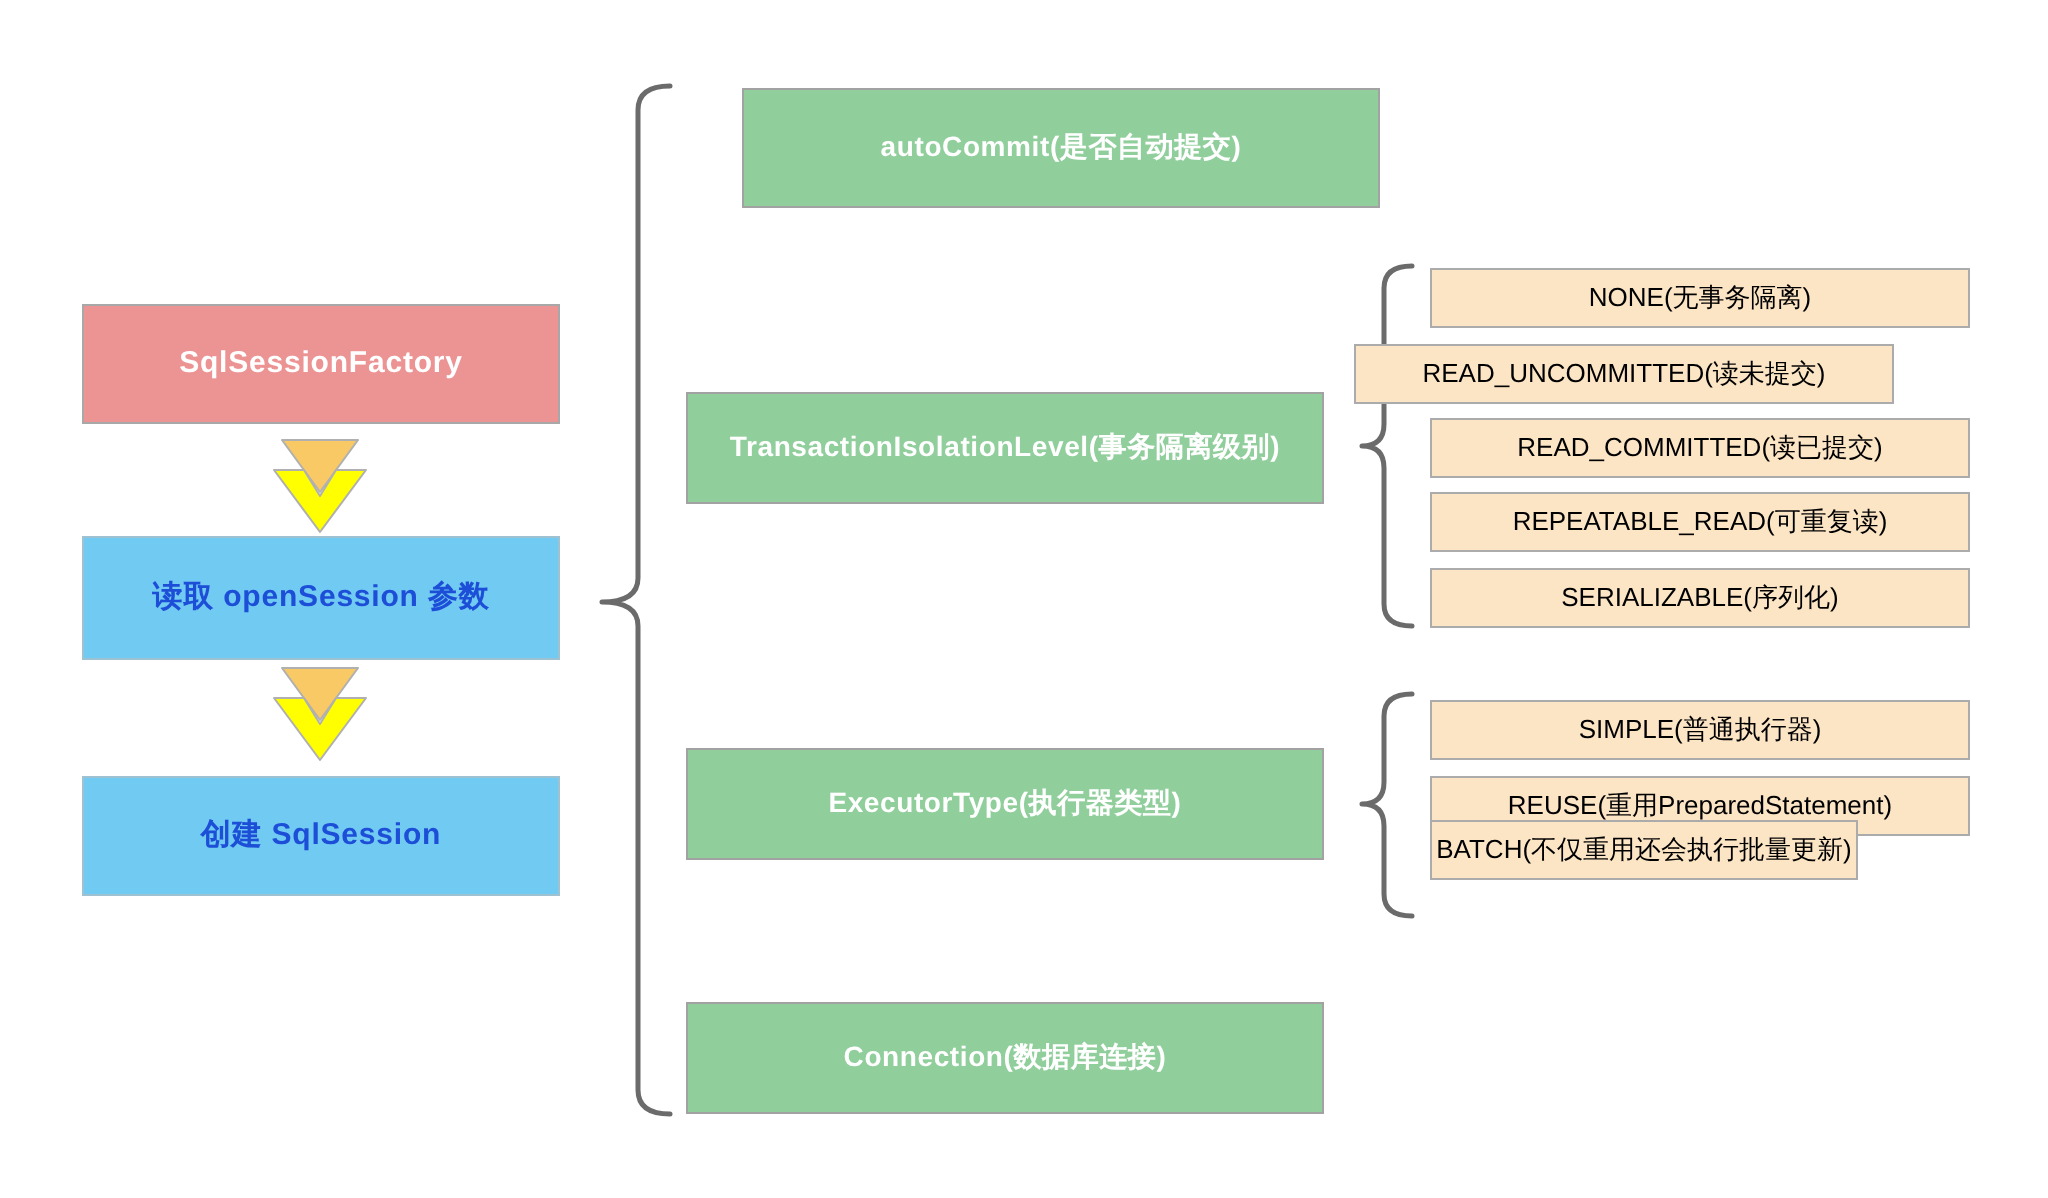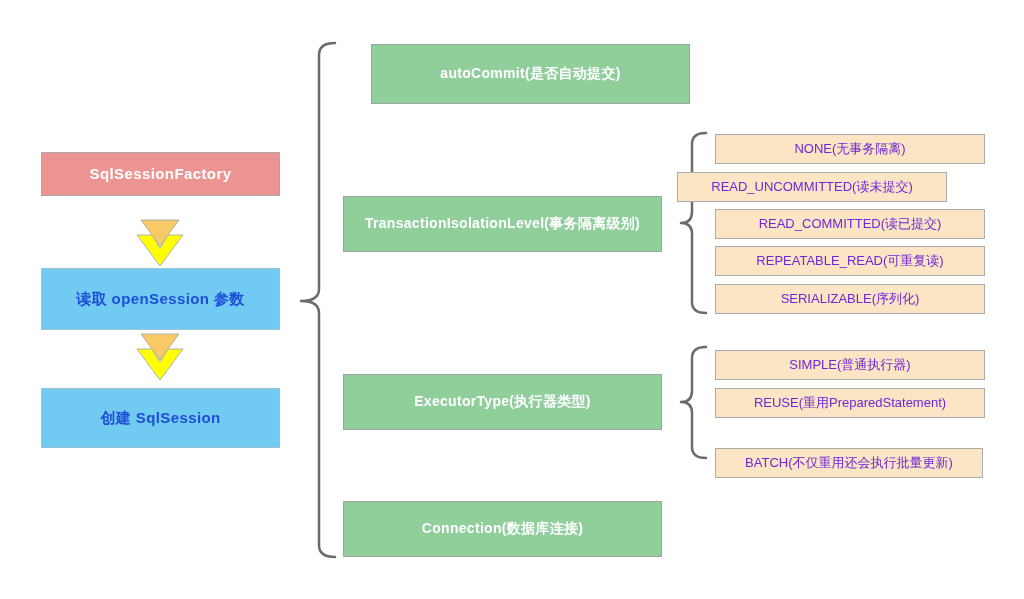--- a/index.html
+++ b/index.html
@@ -40,39 +40,39 @@
     background: #90CE9C;
     border: 1px solid #A2A2A2;
     color: #ffffff;
     font-weight: bold;
     font-size: 14px;
     letter-spacing: 0.3px;
   }
   .peach {
     background: #FCE5C5;
     border: 1px solid #ABABAB;
-    color: #6d28d9;
+    color: #000000;
     font-size: 13px;
   }
   svg.deco { position: absolute; display: block; }
   .brace-path {
     fill: none;
     stroke: #6B6B6B;
     stroke-width: 2.5;
     stroke-linecap: round;
     stroke-linejoin: round;
   }
   .arrow-shape { stroke: #B0B0B0; stroke-width: 1; stroke-linejoin: round; }
 </style>
 </head>
 <body>
 
 <div class="canvas">
 
-  <div class="node pink" style="left:41px; top:152px; width:239px; height:44px;">SqlSessionFactory</div>
+  <div class="node pink" style="left:41px; top:152px; width:239px; height:60px;">SqlSessionFactory</div>
 
   <svg class="deco" style="left:136px; top:218px;" width="48" height="50" viewBox="0 0 48 50">
     <polygon class="arrow-shape" points="5,2 43,2 24,28" fill="#F8C964"></polygon>
     <polygon class="arrow-shape" points="1,17 16,17 24,30 32,17 47,17 24,48" fill="#FFFF00"></polygon>
   </svg>
 
   <div class="node blue" style="left:41px; top:268px; width:239px; height:62px;">读取 openSession 参数</div>
 
   <svg class="deco" style="left:136px; top:332px;" width="48" height="50" viewBox="0 0 48 50">
     <polygon class="arrow-shape" points="5,2 43,2 24,28" fill="#F8C964"></polygon>
@@ -102,15 +102,15 @@
   <div class="node peach" style="left:715px; top:209px; width:270px; height:30px;">READ_COMMITTED(读已提交)</div>
   <div class="node peach" style="left:715px; top:246px; width:270px; height:30px;">REPEATABLE_READ(可重复读)</div>
   <div class="node peach" style="left:715px; top:284px; width:270px; height:30px;">SERIALIZABLE(序列化)</div>
 
   <svg class="deco" style="left:678px; top:345px;" width="32" height="116" viewBox="0 0 32 116">
     <path class="brace-path" d="M28,2 Q14,2 14,13 L14,46 Q14,57 3,57 Q14,57 14,68 L14,102 Q14,113 28,113"></path>
   </svg>
 
   <div class="node peach" style="left:715px; top:350px; width:270px; height:30px;">SIMPLE(普通执行器)</div>
   <div class="node peach" style="left:715px; top:388px; width:270px; height:30px;">REUSE(重用PreparedStatement)</div>
-  <div class="node peach" style="left:715px; top:448px; width:268px; height:30px;">BATCH(不仅重用还会执行批量更新)</div>
+  <div class="node peach" style="left:715px; top:410px; width:214px; height:30px;">BATCH(不仅重用还会执行批量更新)</div>
 
 </div>
 
 </body></html>

